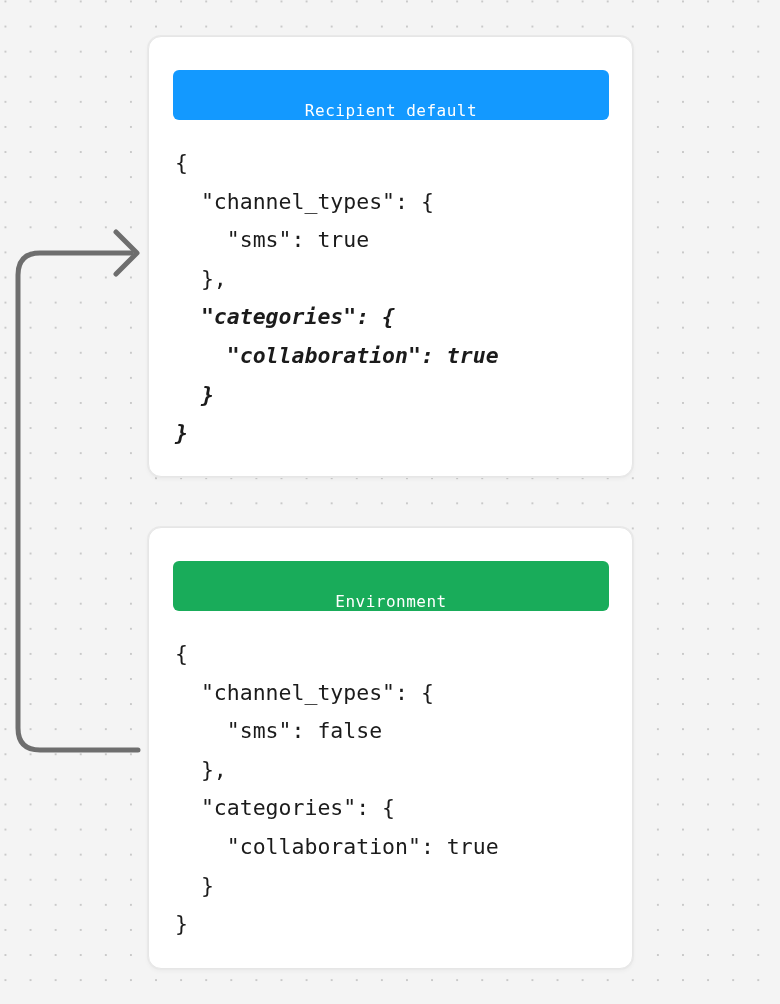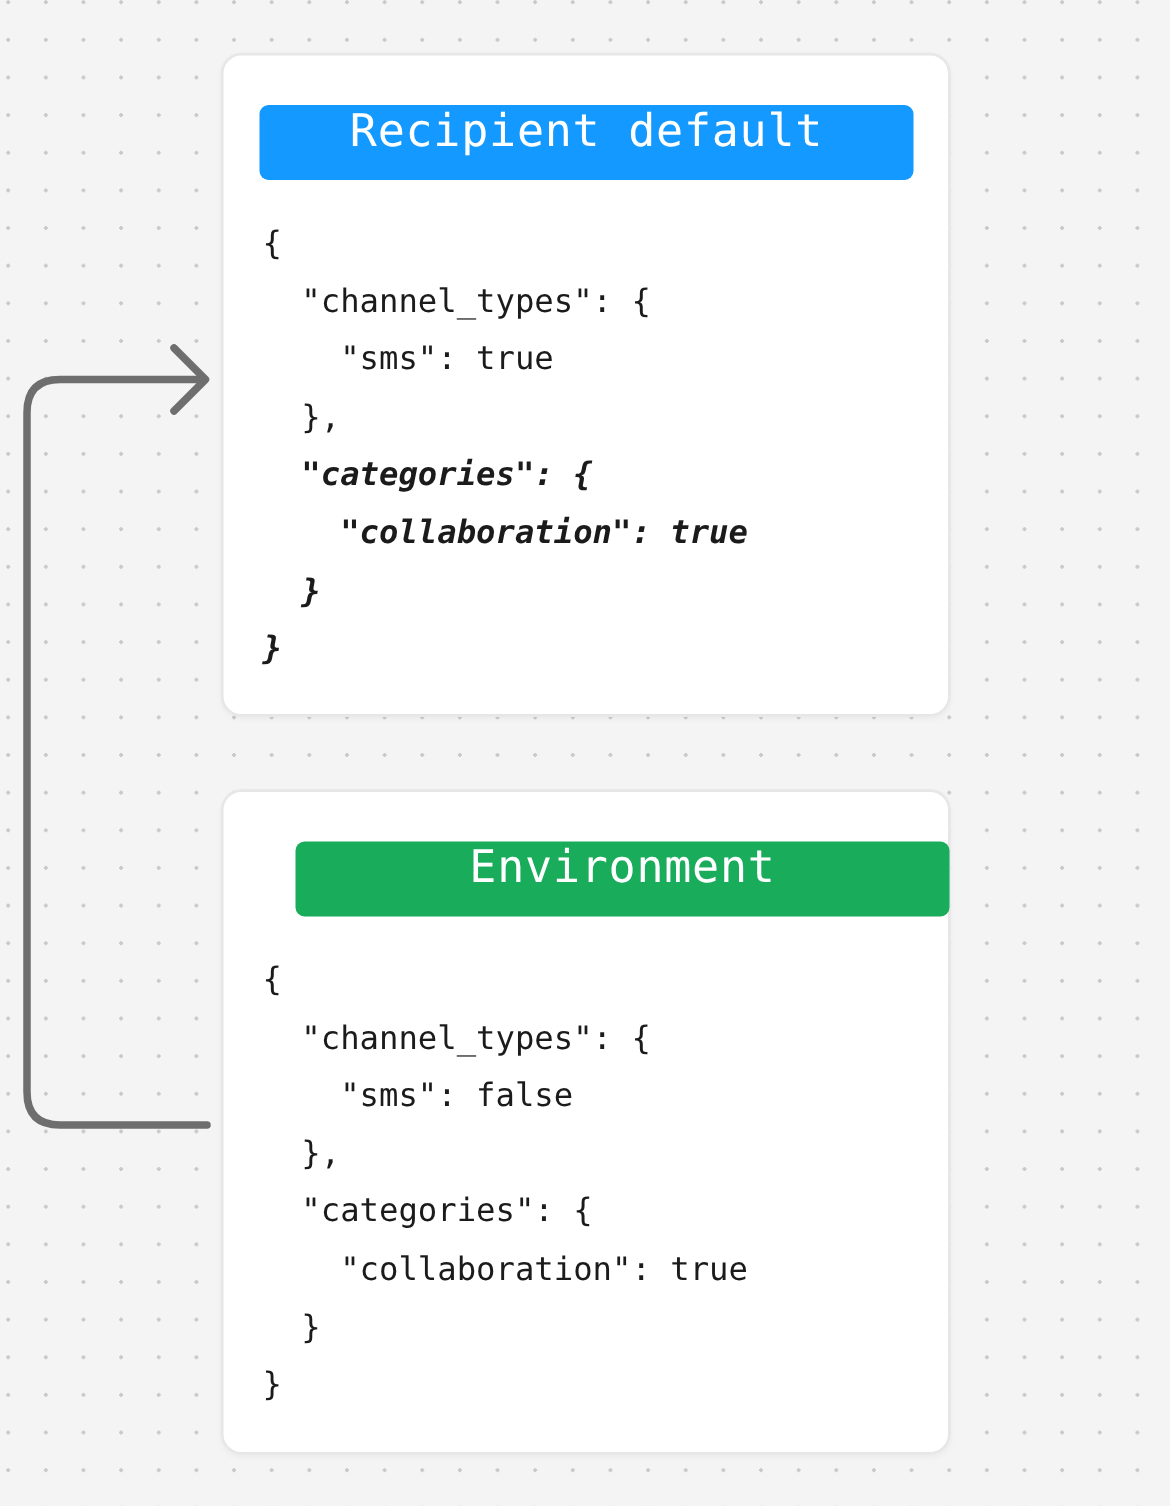--- a/index.html
+++ b/index.html
@@ -44,30 +44,30 @@
   .card--environment { top: 527px; height: 442px; }
 
   .card-header {
     position: absolute;
     left: 24px;
     top: 33px;
     width: 436px;
     height: 50px;
     border-radius: 6px;
     display: flex;
-    align-items: flex-start;
+    align-items: flex-end;
     justify-content: center;
     color: #ffffff;
-    font-size: 30px;
+    font-size: 16px;
     letter-spacing: 0.5px;
     font-family: "DejaVu Sans Mono", "Liberation Mono", monospace;
     box-sizing: border-box;
   }
   .card-header--blue  { background: #1399ff; }
-  .card-header--green { background: #19ac5a; margin-left: 24px; }
+  .card-header--green { background: #19ac5a; }
 
   .code-block {
     position: absolute;
     left: 26px;
     top: 107px;
     right: 16px;
     margin: 0;
     font-family: "DejaVu Sans Mono", "Liberation Mono", monospace;
     font-size: 21.5px;
     line-height: 38.6px;

